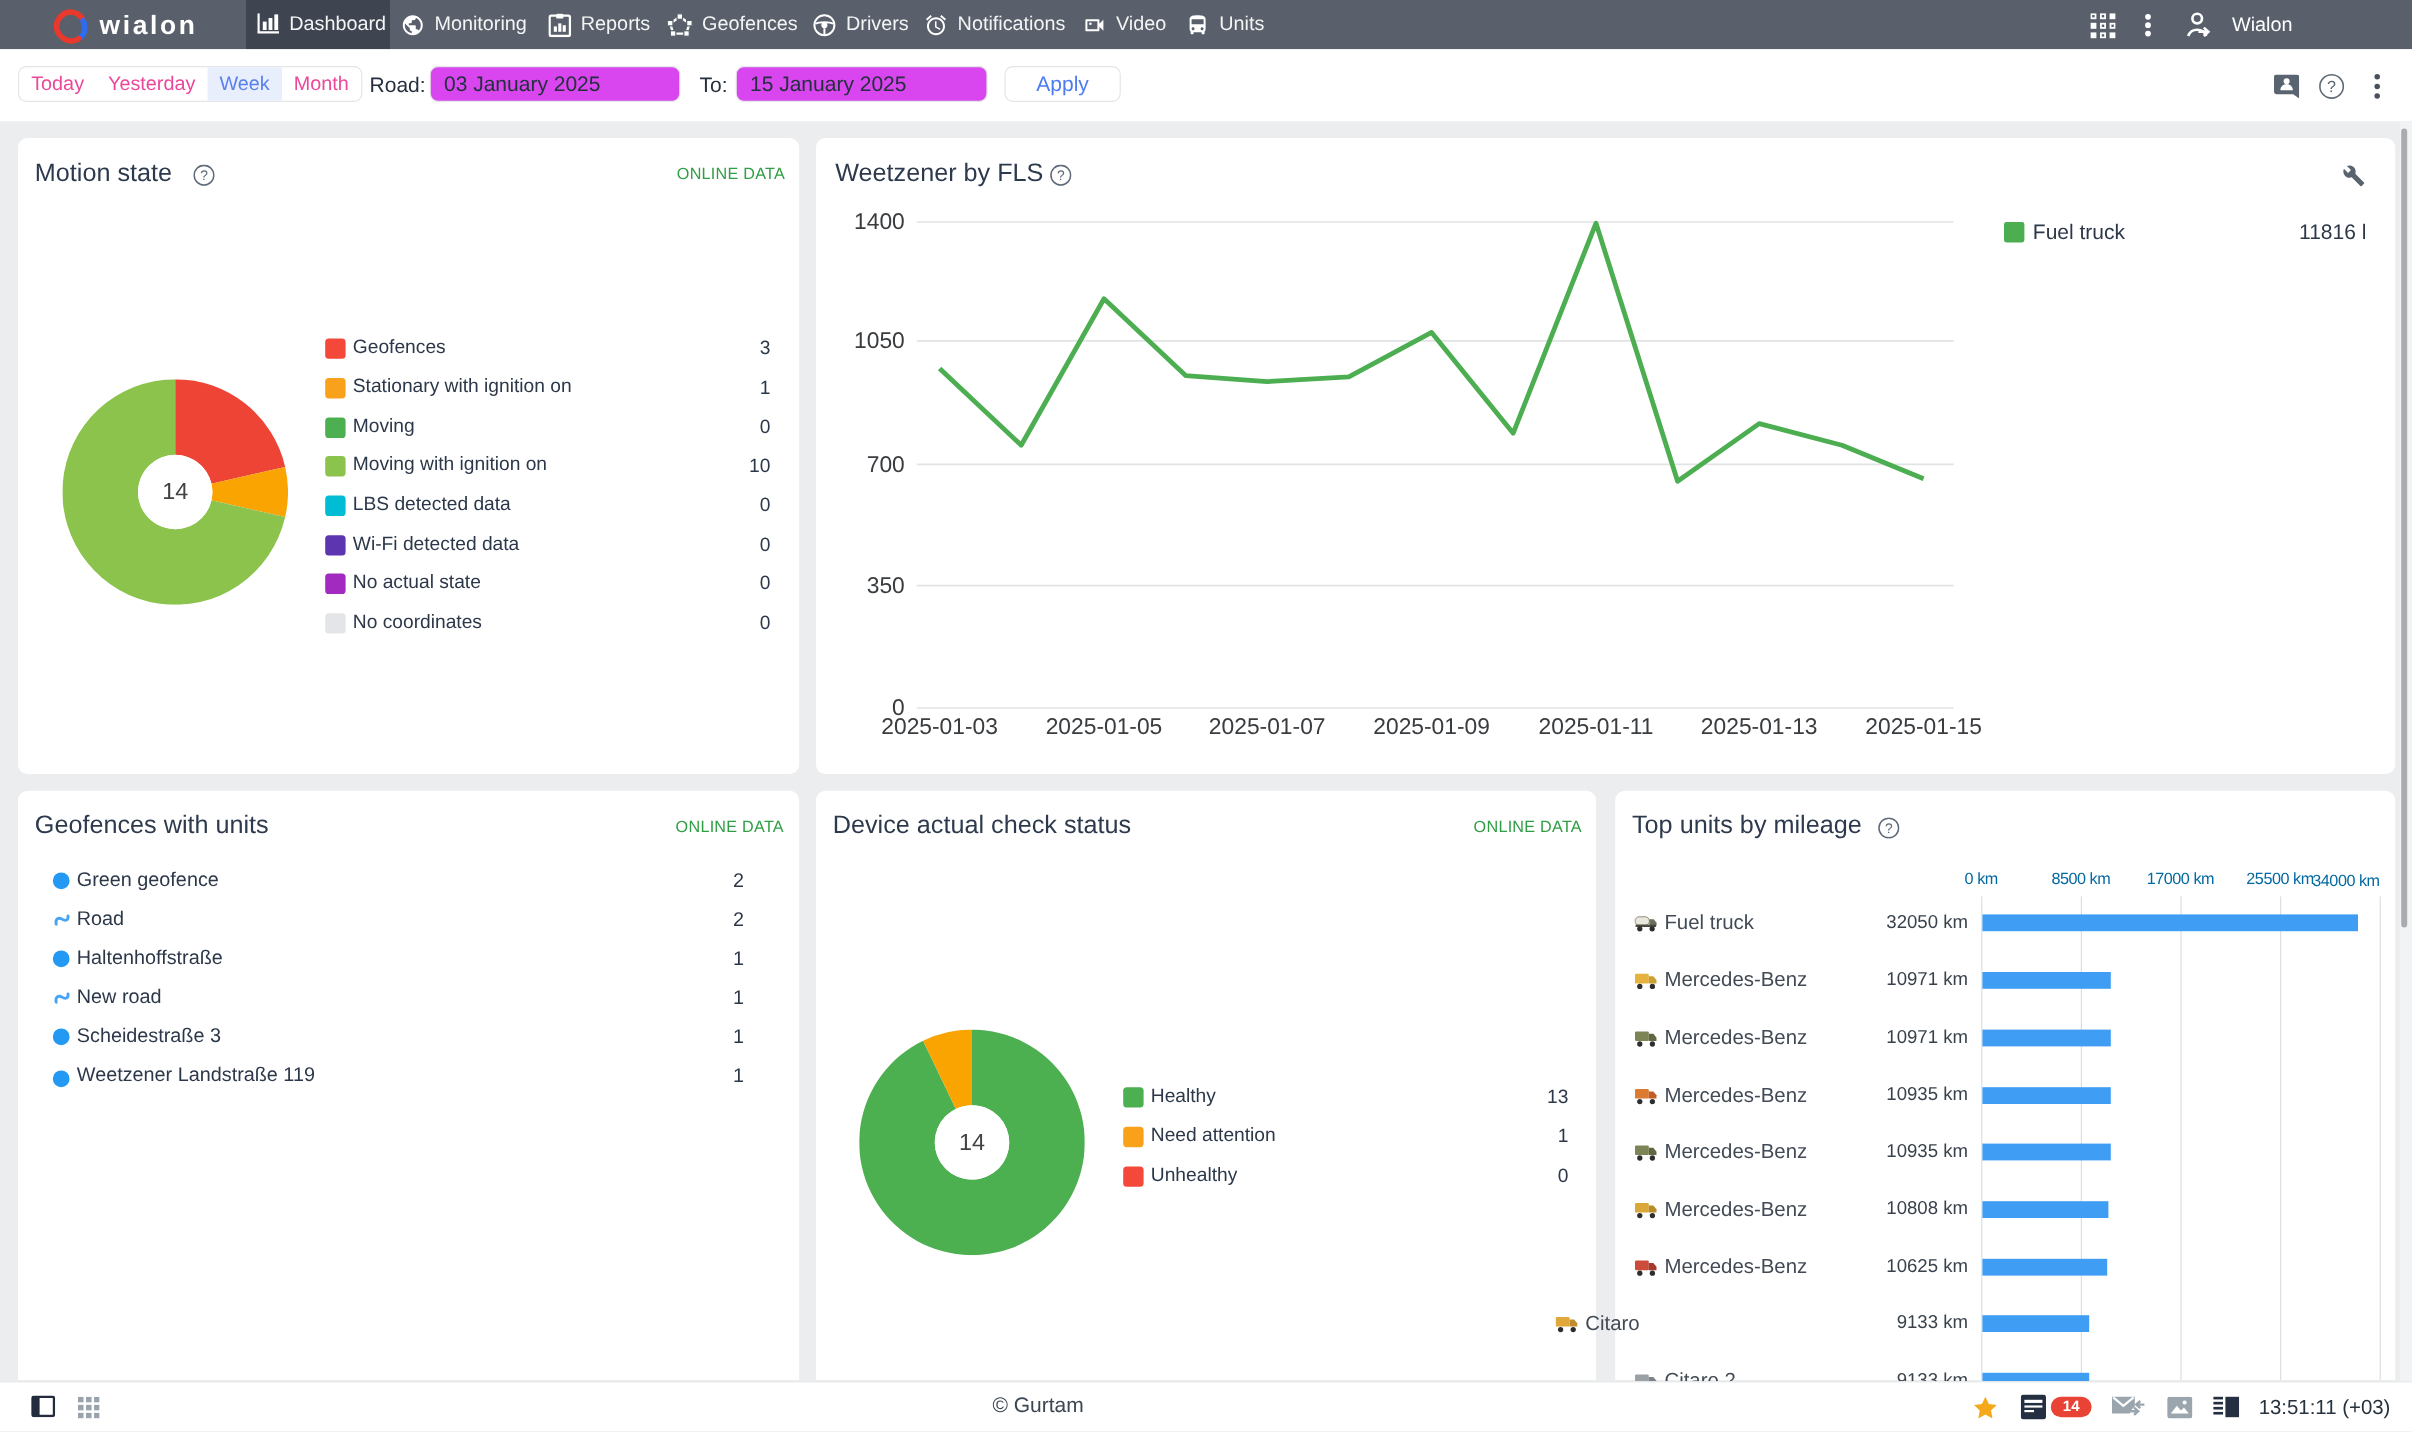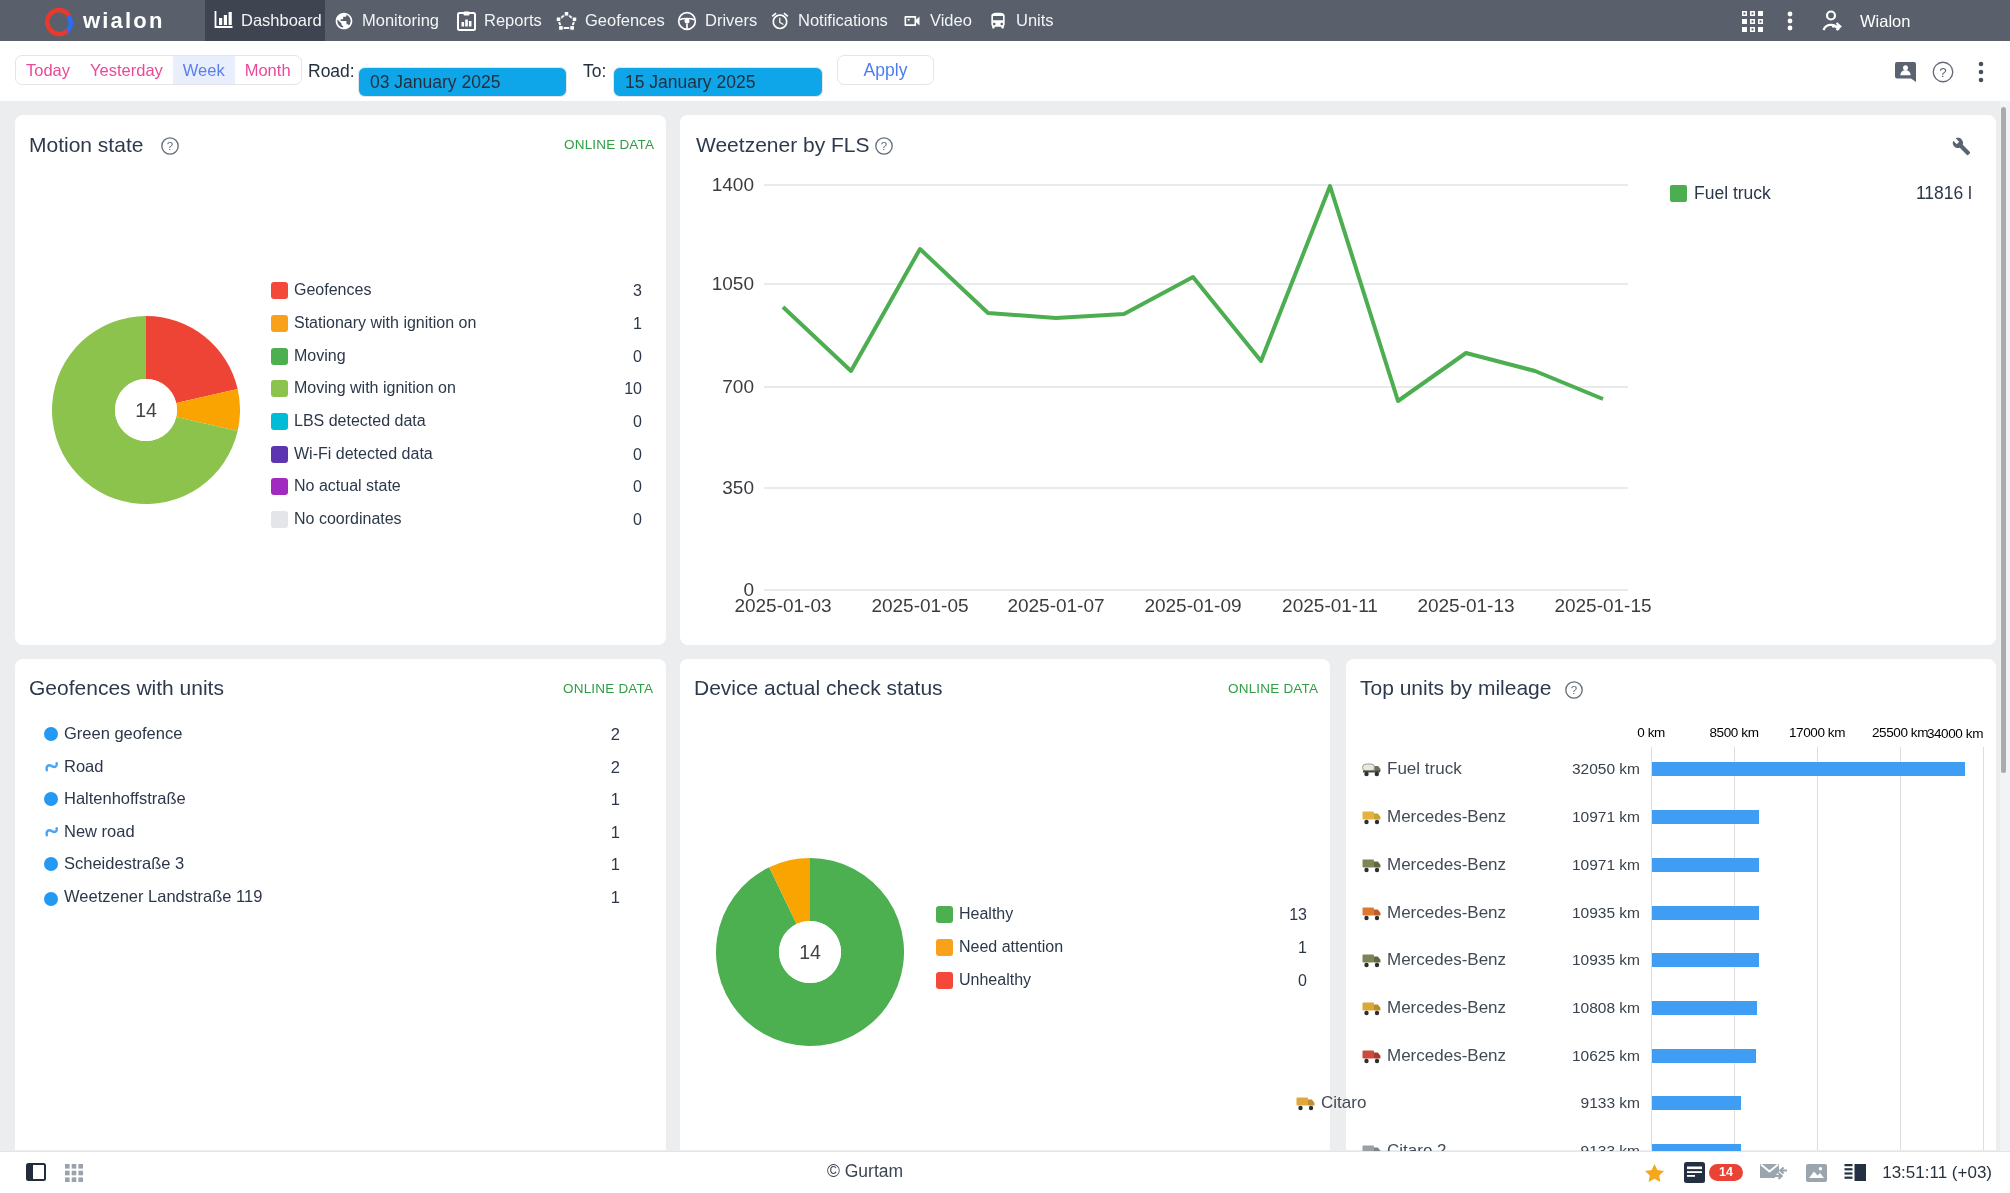--- a/index.html
+++ b/index.html
@@ -14,21 +14,21 @@
 #tab-dash { background:#3e4551; }
 #logo { position:absolute; left:43px; top:7px; }
 #logotext { position:absolute; left:83px; top:8px; font-size:22px; letter-spacing:2.2px; color:#fff; font-weight:bold; }
 
 
 #toolbar { position:absolute; left:0; top:41px; width:2010px; height:60px; background:#fff; }
 #seg { position:absolute; left:15px; top:14px; height:30px; border:1px solid #e3e5e8; border-radius:7px; display:flex; align-items:center; background:#fff; overflow:hidden; }
 .segbtn { height:28px; line-height:28px; padding:0 10px; font-size:16.5px; color:#ec4899; }
 .segbtn.sel { background:#e9eefc; color:#5a81ea; }
 .lbl { position:absolute; top:0; height:60px; line-height:60px; font-size:17.5px; color:#24303e; }
-.inp { position:absolute; top:14px; height:30px; border:1px solid #e3e5e8; border-radius:7px; background:#0ea5e9; font-size:17.5px; color:#24303e; line-height:28px; padding-left:11px;margin-top:12px; }
+.inp { position:absolute; top:14px; height:30px; border:1px solid #e3e5e8; border-radius:7px; background:#d946ef; font-size:17.5px; color:#24303e; line-height:28px; padding-left:11px; }
 #applybtn { position:absolute; left:837px; top:14px; width:97px; height:30px; border:1px solid #e3e5e8; border-radius:7px; text-align:center; line-height:29px; font-size:17.5px; color:#4d7cf0; }
 
 
 .card { position:absolute; background:#fff; border-radius:8px; }
 #card1 { left:15px; top:115px; width:651px; height:530px; }
 #card2 { left:680px; top:115px; width:1316px; height:530px; }
 #card3 { left:15px; top:659px; width:651px; height:491px; border-radius:8px 8px 0 0; }
 #card4 { left:680px; top:659px; width:650px; height:491px; border-radius:8px 8px 0 0; }
 #card5 { left:1346px; top:659px; width:650px; height:491px; border-radius:8px 8px 0 0; }
 .ctitle { position:absolute; left:15px; top:135px; font-size:21px; color:#2d3a4d; }
@@ -45,21 +45,21 @@
 
 .geo-row { position:absolute; display:flex; align-items:center; font-size:16.5px; color:#2c3849; }
 .geo-dot { width:14px; height:14px; border-radius:50%; background:#2499f3; margin-right:6px; }
 .geo-val { position:absolute; font-size:16.5px; color:#2c3849; text-align:right; }
 
 
 .mi-row { position:absolute; display:flex; align-items:center; font-size:17px; color:#424b55; }
 .mi-km { position:absolute; font-size:15.5px; color:#39424c; text-align:right; }
 .mi-bar { position:absolute; background:#3f9ef4; height:14px; }
 .gridv { position:absolute; width:1px; background:#dcdee0; }
-.axlbl { position:absolute; font-size:13.5px; color:#000000; letter-spacing:-0.4px; }
+.axlbl { position:absolute; font-size:13.5px; color:#0369a1; letter-spacing:-0.4px; }
 
 
 #bottombar { position:absolute; left:0; top:1151px; width:2010px; height:42px; background:#fff; border-top:1px solid #e4e5e7; }
 #gurtam { position:absolute; left:827px; top:1161px; font-size:17.5px; color:#3c4653; }
 #clock { position:absolute; right:18px; top:1163px; font-size:17px; color:#27323f; }
 </style>
 </head>
 <body>
 
 <div id="nav">

